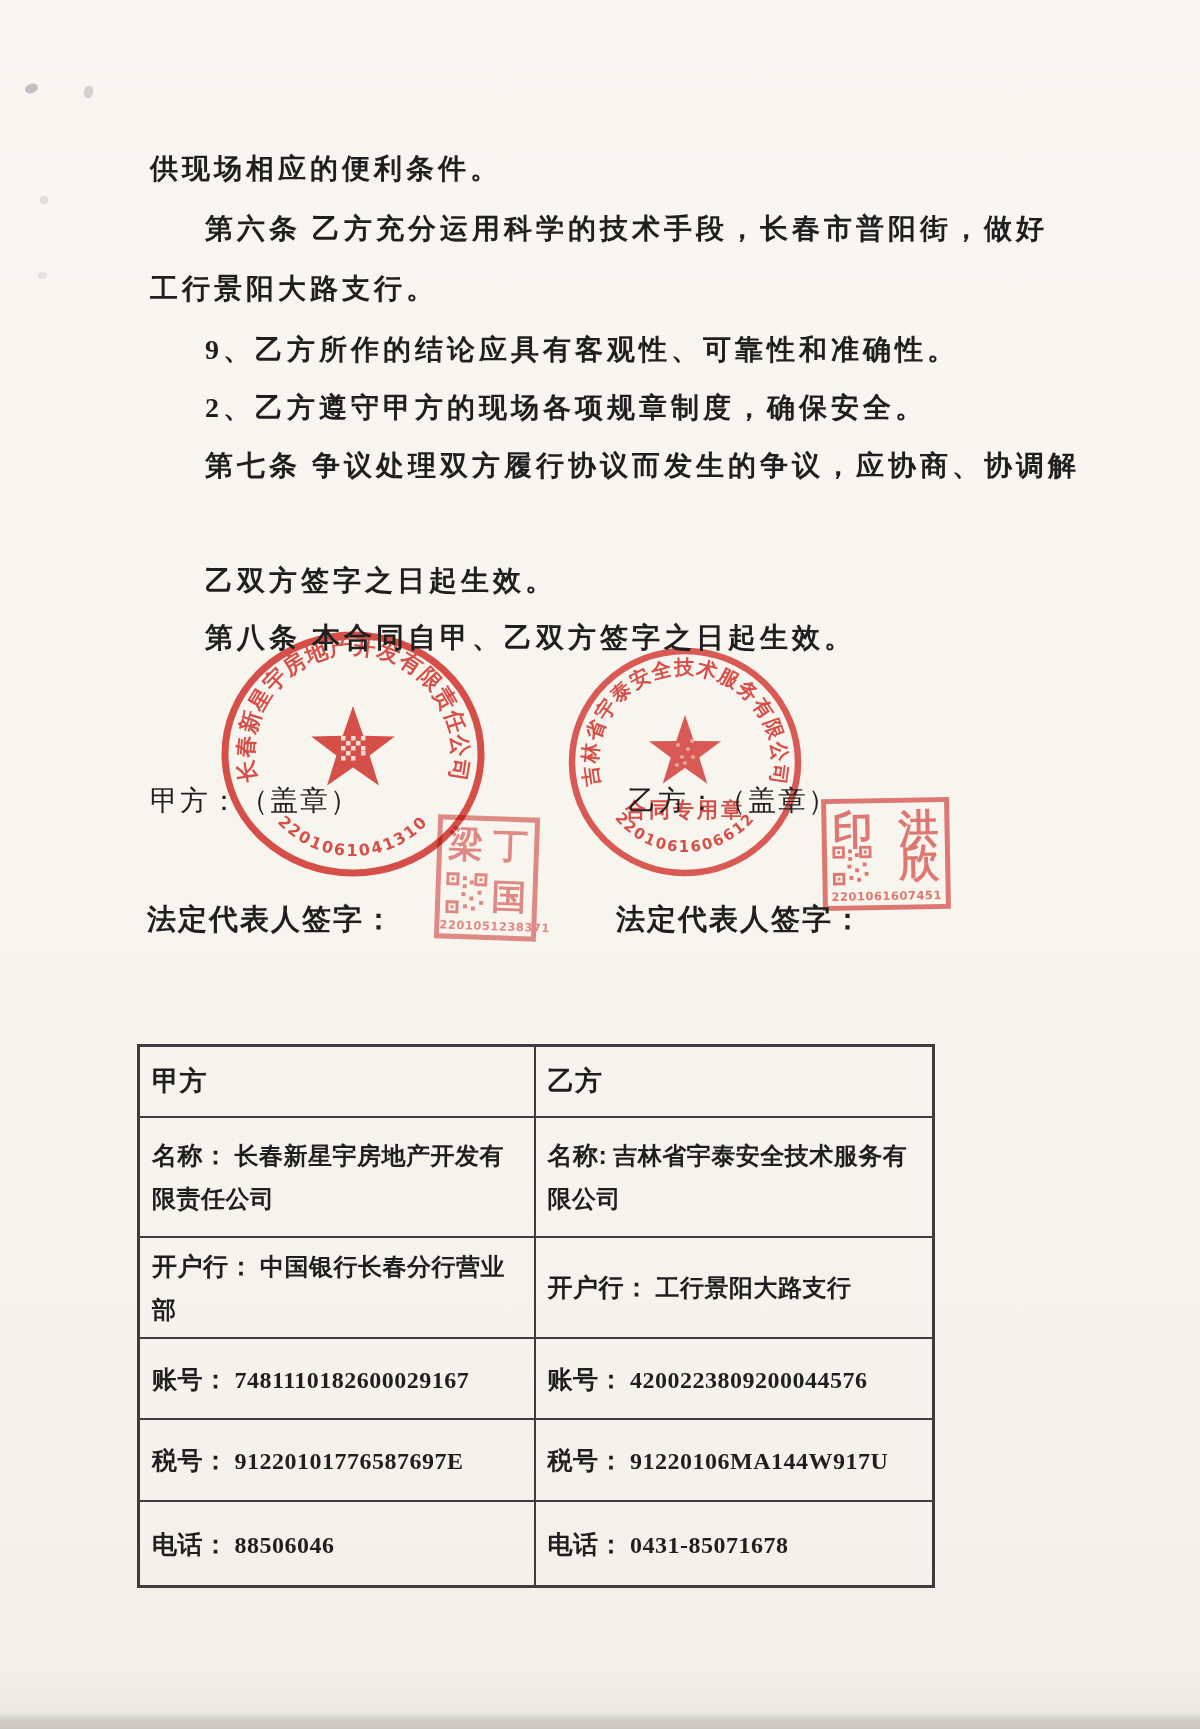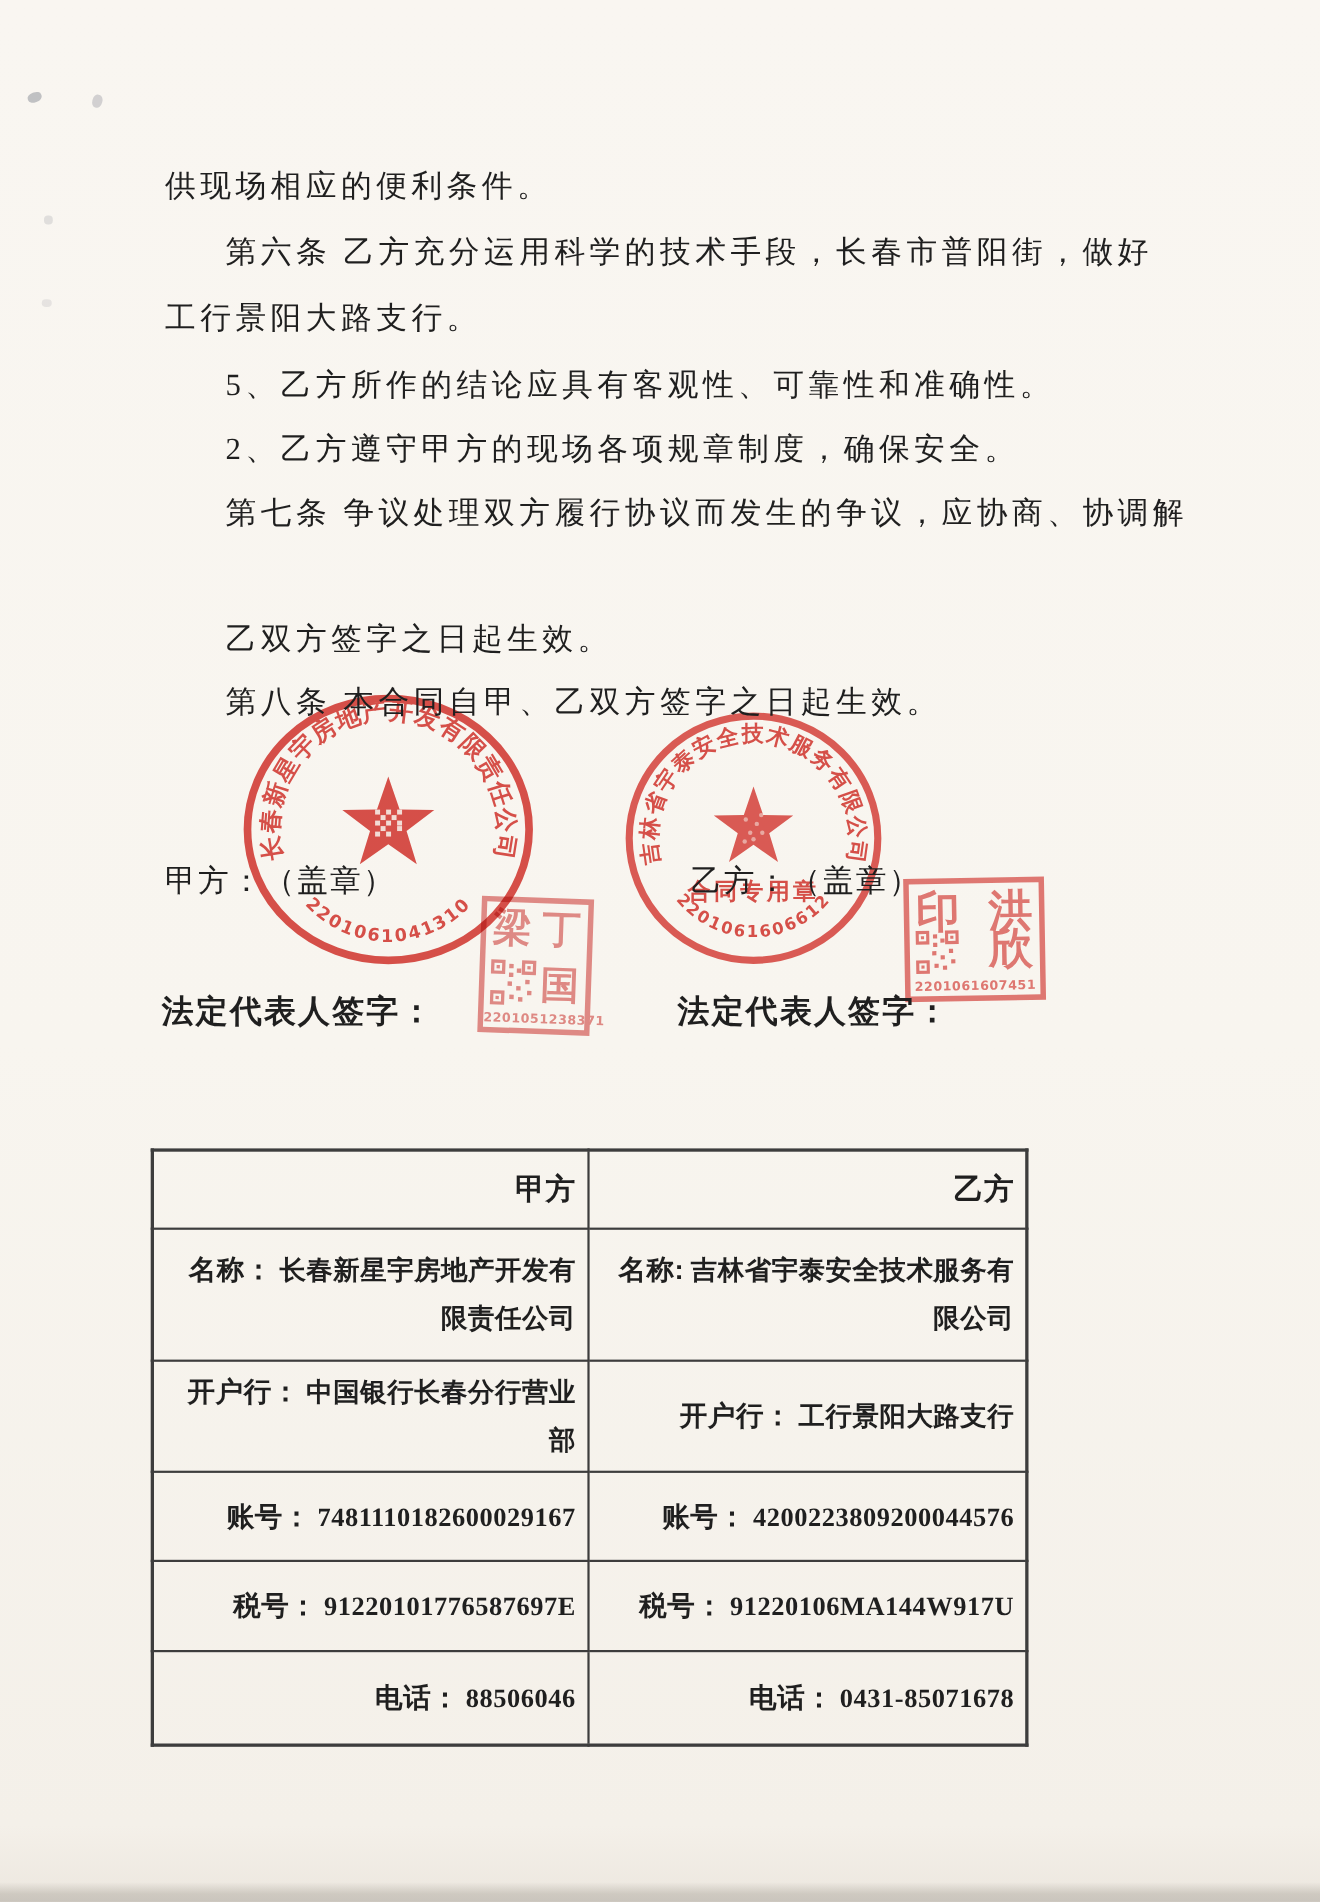--- a/index.html
+++ b/index.html
@@ -2,21 +2,21 @@
 <html><head>
 <meta charset="utf-8">
 <style>
   html,body{margin:0;padding:0;background:#e9e7e2;}
   .page{
     position:relative; width:1200px; height:1729px; overflow:hidden;
     background:linear-gradient(180deg,#f9f6f1 0%,#f8f5ef 55%,#f4f0e9 96%,#ece7df 100%);
     font-family:"Liberation Serif","DejaVu Serif",serif; color:#1f1f1f;
   }
   
-  .bl{position:absolute; font-size:28px; letter-spacing:4px; white-space:nowrap; font-weight:400;}
+  .bl{position:absolute; font-size:28px; letter-spacing:4px; white-space:nowrap; font-weight:700;}
   .bl1{left:150px; top:150px;}
   .bl2{left:205px; top:210px;}
   .bl3{left:150px; top:270px;}
   .bl4{left:205px; top:331px;}
   .bl5{left:205px; top:389px;}
   .bl6{left:205px; top:447px;}
   .bl7{left:150px; top:505px;}
   .bl8{left:205px; top:562px;}
   .bl9{left:205px; top:619px; z-index:3;}
   
@@ -46,21 +46,21 @@
   .c-tl{left:6px; top:6px;}
   .c-tr{right:6px; top:6px;}
   .c-br{right:6px; bottom:22px;}
   .sq-qr{position:absolute; left:5px; bottom:20px;}
   .sq-code{position:absolute; left:0; right:0; bottom:2px; text-align:center;
     font-family:"DejaVu Sans",sans-serif; font-size:11.5px; font-weight:bold; letter-spacing:.5px;}
   
   .info-table{position:absolute; left:137px; top:1044px; width:795px; z-index:3;
     border-collapse:collapse; table-layout:fixed;}
   .info-table td{border:2px solid #3d3d3d; vertical-align:middle;
-    padding:6px 10px 6px 12px; font-size:24px; line-height:1.78; letter-spacing:.5px;text-align:right;}
+    padding:6px 10px 6px 12px; font-size:24px; line-height:1.78; letter-spacing:.5px;}
   .info-table{border:3px solid #3d3d3d;}
   .info-table tr:nth-child(1) td{height:57px; font-size:27px;
     font-family:"Liberation Sans","DejaVu Sans",sans-serif; font-weight:600;}
   .info-table tr:nth-child(2) td{height:106px;}
   .info-table tr:nth-child(3) td{height:64px;}
   .info-table tr:nth-child(4) td{height:67px;}
   .info-table tr:nth-child(5) td{height:68px;}
   .info-table tr:nth-child(6) td{height:71px;}
   .info-table tr:nth-child(7) td{height:56px;}
   .lb{font-family:"Liberation Sans","DejaVu Sans",sans-serif; font-weight:bold; font-size:25px; margin-right:6px;}
@@ -80,21 +80,21 @@
 <div class="page">
 
   <div class="speck sp1"></div>
   <div class="speck sp2"></div>
   <div class="speck sp3"></div>
   <div class="speck sp4"></div>
 
   <div class="bl bl1">供现场相应的便利条件。</div>
   <div class="bl bl2">第六条  乙方充分运用科学的技术手段，长春市普阳街，做好</div>
   <div class="bl bl3">工行景阳大路支行。</div>
-  <div class="bl bl4">5、乙方所作的结论应具有客观性、可靠性和准确性。</div>
+  <div class="bl bl4">9、乙方所作的结论应具有客观性、可靠性和准确性。</div>
   <div class="bl bl5">2、乙方遵守甲方的现场各项规章制度，确保安全。</div>
   <div class="bl bl6">第七条  争议处理双方履行协议而发生的争议，应协商、协调解</div>
   <div class="bl bl8">乙双方签字之日起生效。</div>
   <div class="bl bl9">第八条  本合同自甲、乙双方签字之日起生效。</div>
 
   <svg class="seal-svg seal-a-svg" width="276" height="258" viewBox="0 0 276 258">
     <defs>
       <path id="arcA1" d="M 42.4 155.2 A 100 100 0 1 1 233.6 155.2"></path>
       <path id="arcA2" d="M 56.5 187.4 A 102 102 0 0 0 219.5 187.4"></path>
     </defs>

